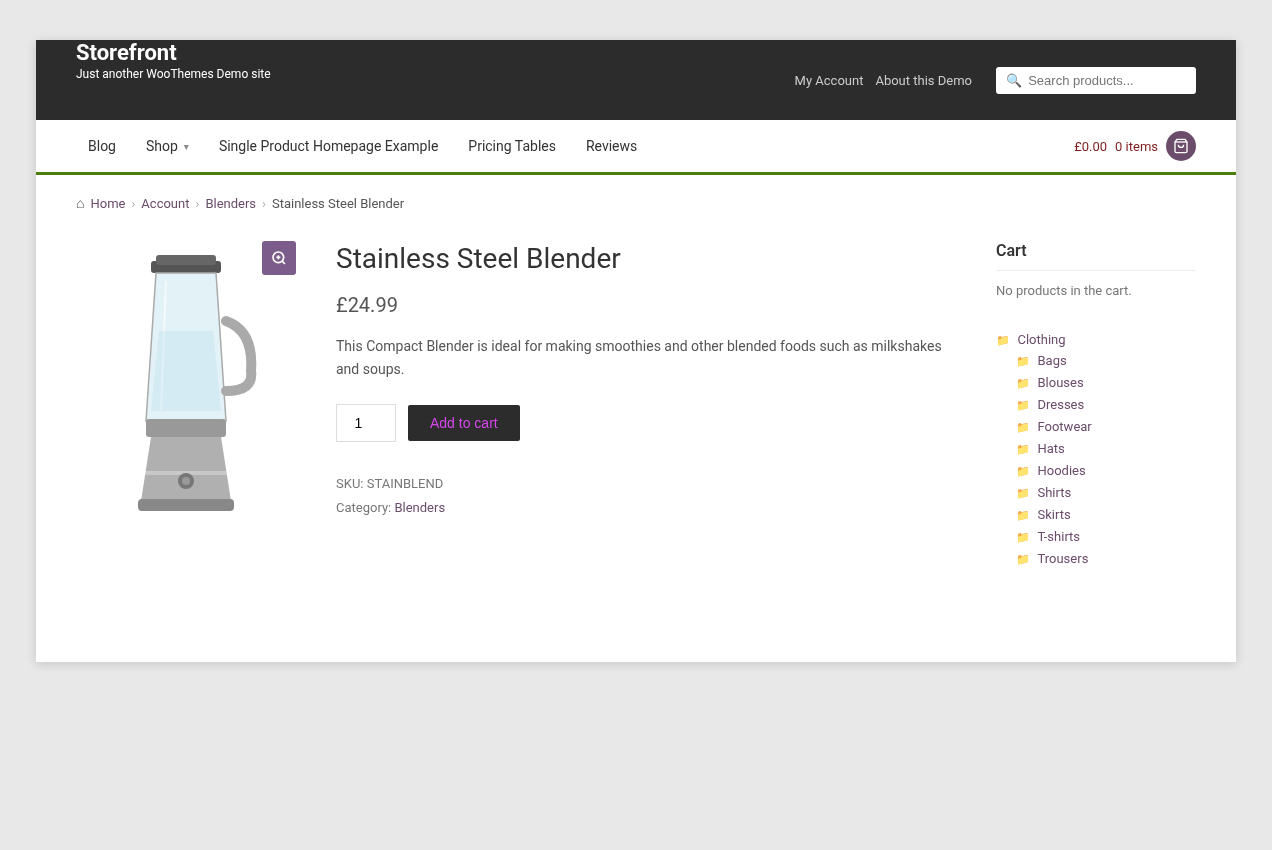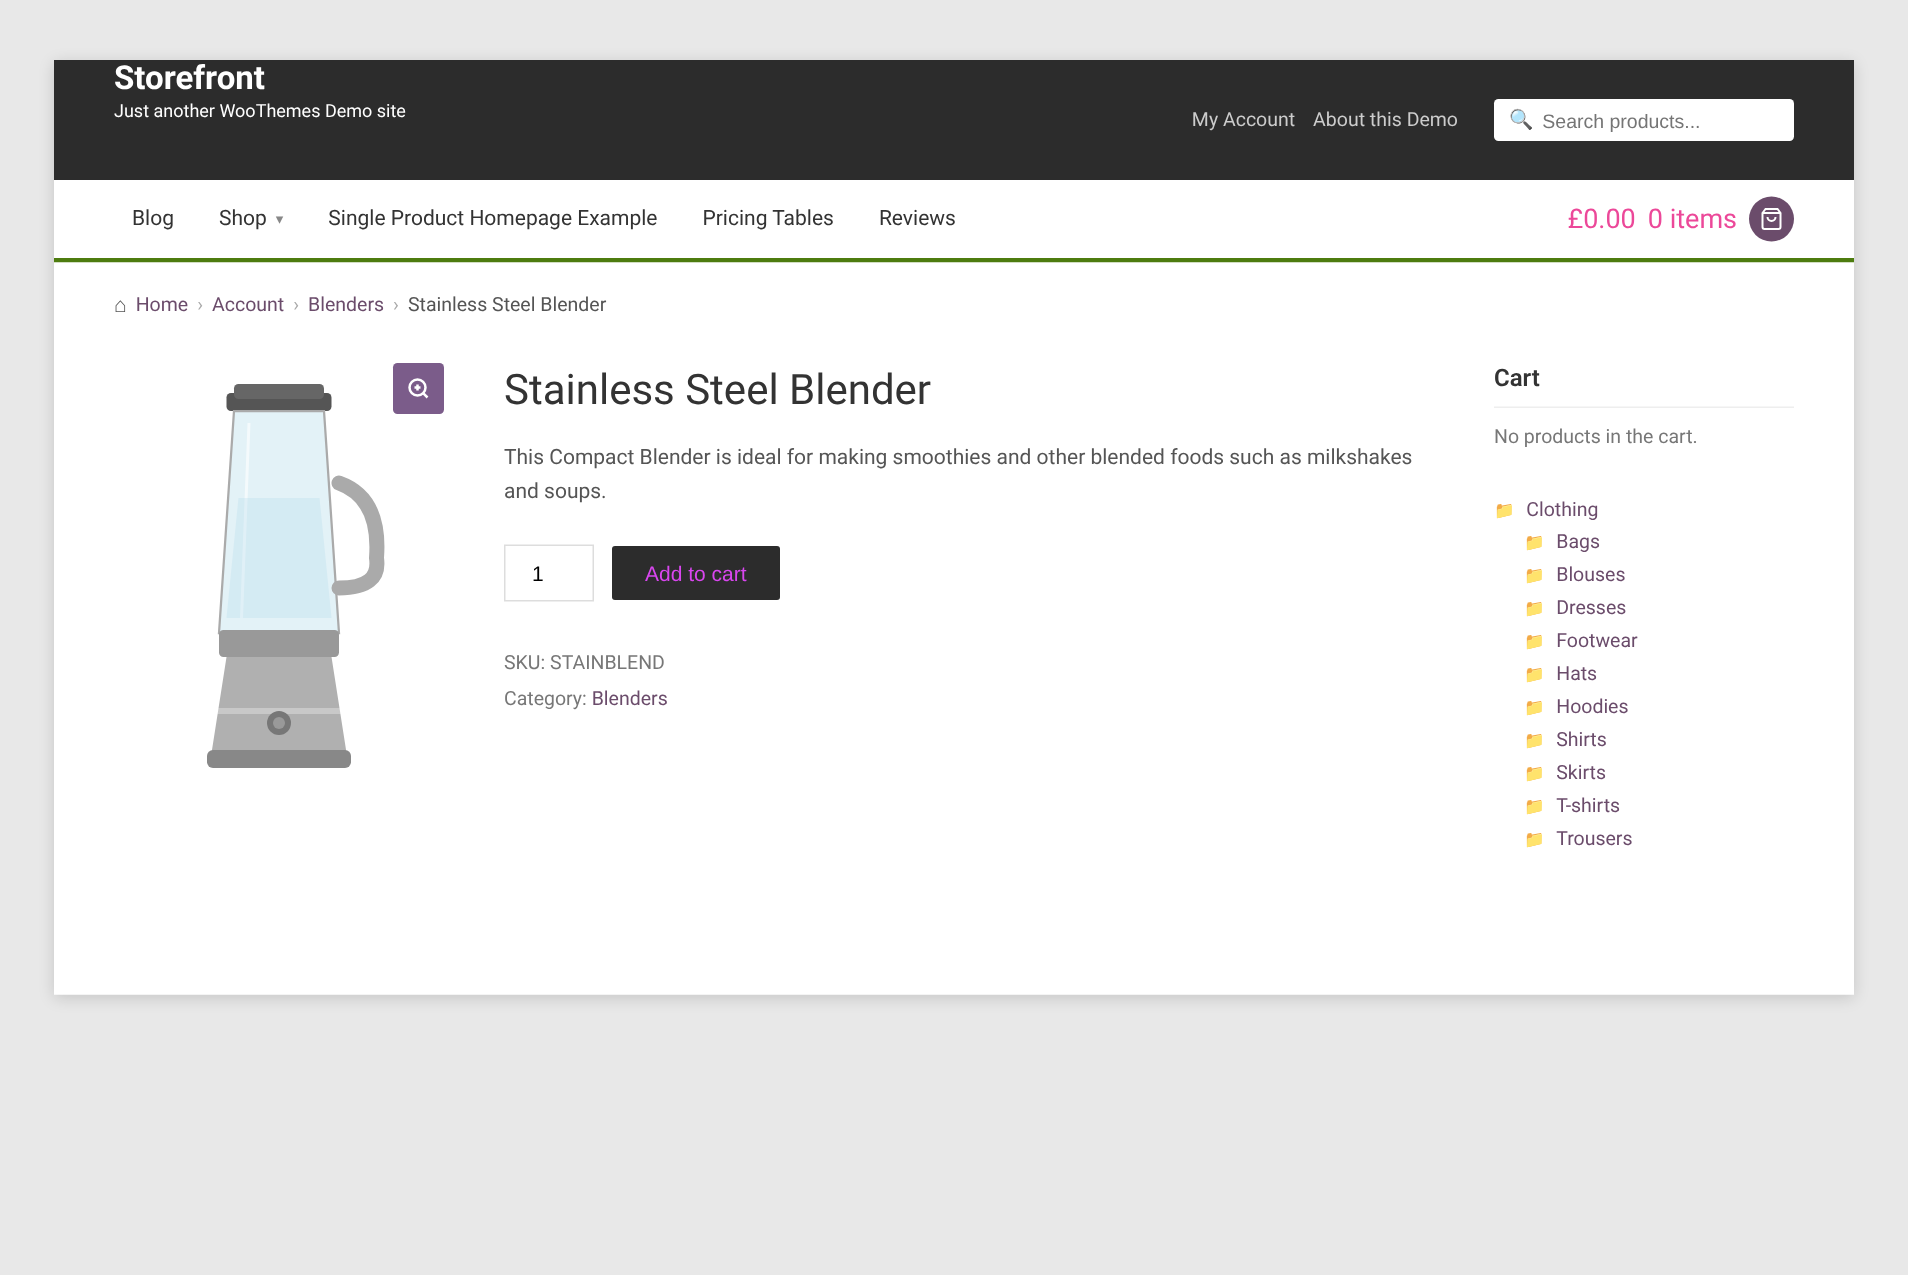--- a/index.html
+++ b/index.html
@@ -108,22 +108,22 @@
       display: flex;
       align-items: center;
       gap: 4px;
       cursor: pointer;
     }
 
     .cart-area {
       display: flex;
       align-items: center;
       gap: 8px;
-      font-size: 18px;
-      color: #ec4899;
+      font-size: 13px;
+      color: #7f1d1d;
     }
 
     .cart-icon-wrap {
       background: #6b4c6b;
       border-radius: 50%;
       width: 30px;
       height: 30px;
       display: flex;
       align-items: center;
       justify-content: center;
@@ -427,20 +427,21 @@
               <circle cx="90" cy="230" r="8" fill="#777"></circle>
               <circle cx="90" cy="230" r="4" fill="#999"></circle>
 
               <polygon points="63,80 117,80 125,160 55,160" fill="rgba(180,220,235,0.3)"></polygon>
             </svg>
           </div>
         </div>
 
         <div class="product-details">
           <h1 class="product-title">Stainless Steel Blender</h1>
+          <div class="product-price">£24.99</div>
           <p class="product-description">This Compact Blender is ideal for making smoothies and other blended foods such as milkshakes and soups.</p>
 
           <div class="add-to-cart-row">
             <input type="number" class="qty-input" value="1" min="1" style="">
             <button class="add-to-cart-btn">Add to cart</button>
           </div>
 
           <div class="product-meta">
             <div>
               <span>SKU:</span>

